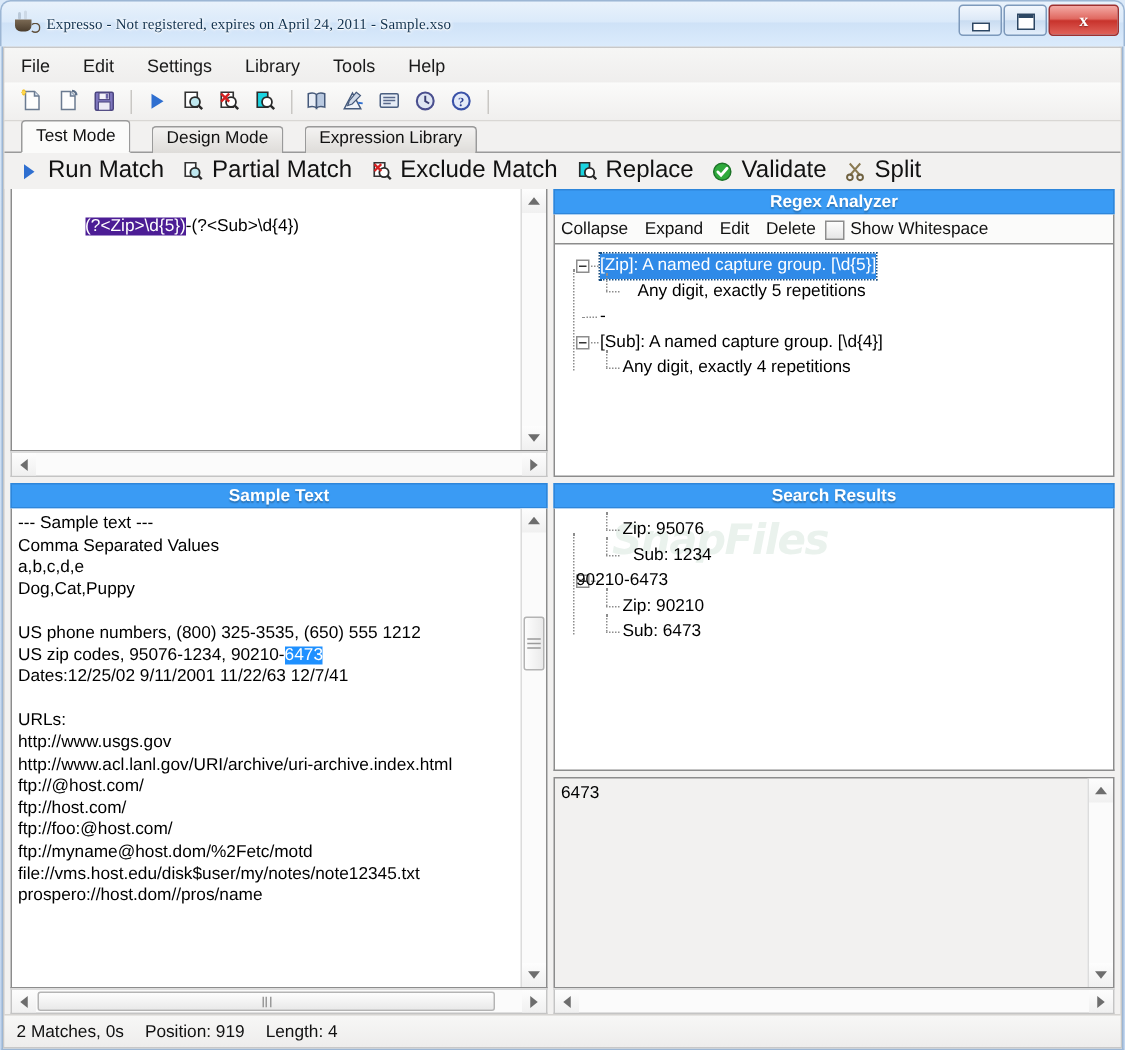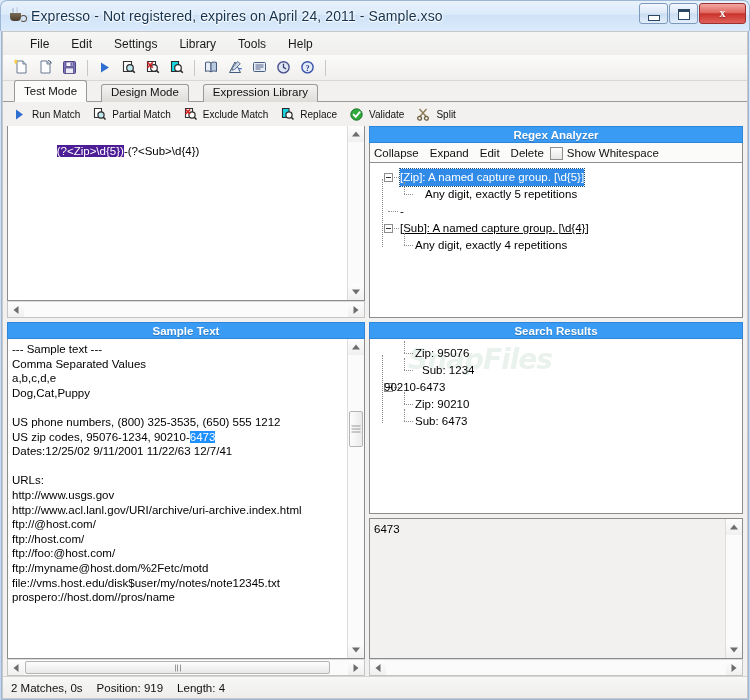--- a/index.html
+++ b/index.html
@@ -26,22 +26,23 @@
     position:absolute;left:12px;top:8px;width:5px;height:5px;border:1.5px solid #5e4d38;
     border-radius:50%;border-left-color:transparent;
   }
   .title-icon .steam{
     position:absolute;left:4px;top:1px;width:2px;height:5px;background:#b9c8d8;border-radius:1px;
   }
   .title-icon .steam2{
     position:absolute;left:8px;top:0px;width:2px;height:6px;background:#cdd9e6;border-radius:1px;
   }
   .title-text{
-    font-size:14px;color:#12324f;white-space:nowrap;letter-spacing:.1px;
+    font-size:10px;color:#12324f;white-space:nowrap;letter-spacing:.1px;
     text-shadow:0 0 3px #fff,0 0 3px #fff,0 1px 0 #fff;
+    font-family:Liberation Serif, serif;
   }
   .wincontrols{position:absolute;right:3px;top:2px;display:flex;gap:1px;}
   .wbtn{
     width:27px;height:19px;border:1px solid #7d99bb;border-radius:3px;
     background:linear-gradient(to bottom,#f2f7fd 0%,#dde9f7 48%,#c9dcf1 52%,#e3eefb 100%);
     position:relative;
   }
   .wbtn.close{
     width:45px;border-color:#9d3030;
     background:linear-gradient(to bottom,#f3a9a4 0%,#e06860 45%,#c8332c 52%,#e0625a 100%);
@@ -53,21 +54,21 @@
     position:absolute;left:0;right:0;top:2px;text-align:center;color:#fff;font-size:12px;
     font-weight:bold;font-family:"Liberation Serif",serif;text-shadow:0 1px 1px #8b2a25;
   }
   
   .client{
     margin:0 1px 0 1px;height:669px;border:1px solid #9cb6d4;border-top:none;
     background:#f0f0f0;box-sizing:border-box;display:flex;flex-direction:column;
   }
   .inner{background:#f2f1f0;flex:1;display:flex;flex-direction:column;border:1px solid #c8c8c8;margin:0;box-sizing:border-box;}
   
-  .menubar{height:23px;display:flex;align-items:center;padding-left:16px;gap:0;
+  .menubar{height:23px;display:flex;align-items:center;gap:0;
     background:linear-gradient(to bottom,#f6f6f5,#efeeed);}
   .menu-item{font-size:12px;color:#1a1a1a;padding:3px 11px;cursor:default;}
   
   .toolbar{
     height:25px;display:flex;align-items:center;padding-left:8px;gap:2px;
     background:linear-gradient(to bottom,#fbfbfa,#f0efee);
     border-bottom:1px solid #d9d7d4;
   }
   .tb{width:22px;height:21px;position:relative;display:inline-block;}
   .tb svg{position:absolute;left:2px;top:2px;}
@@ -79,21 +80,21 @@
     font-size:11.5px;color:#111;padding:0 9px 3px 9px;border:1px solid #9a9a9a;
     border-bottom:none;background:linear-gradient(to bottom,#f4f3f2,#dedcd9);
     border-radius:3px 3px 0 0;margin-right:14px;position:relative;top:1px;line-height:14px;
   }
   .tab.active{background:#fbfbfa;border-bottom:1px solid #fbfbfa;top:1px;padding-top:3px;z-index:2;}
   
   .actionbar{
     height:24px;display:flex;align-items:center;padding-left:9px;gap:0;
     background:#f2f1f0;
   }
-  .act{display:flex;align-items:center;font-size:10px;color:#111;margin-right:12px;cursor:default;}
+  .act{display:flex;align-items:center;font-size:16px;color:#111;margin-right:12px;cursor:default;}
   .act .ai{width:17px;height:15px;position:relative;margin-right:3px;}
   
   .main{flex:1;display:flex;padding:0 4px 0 4px;gap:4px;min-height:0;}
   .col{display:flex;flex-direction:column;min-width:0;gap:4px;}
   .col.left{width:358px;flex:0 0 358px;}
   .col.right{flex:1;}
   .pane{display:flex;flex-direction:column;min-height:0;}
   .pane-hdr{
     height:17px;line-height:17px;text-align:center;color:#fff;font-weight:bold;font-size:11.5px;
     background:#3a9bf4;border:1px solid #2e86da;box-sizing:border-box;
@@ -482,21 +483,21 @@
               </div>
 
               <div class="trow">
                 <span class="dots-h" style="left:12px;top:8px;width:10px;"></span>
                 <span class="tlabel" style="left:24px;">-</span>
               </div>
 
               <div class="trow">
                 <span class="tbox" style="left:8px;"></span>
                 <span class="dots-h" style="left:18px;top:8px;width:5px;"></span>
-                <span class="tlabel" style="left:24px;text-decoration:underline;">[Sub]: A named capture group. [\d{4}]</span>
+                <span class="tlabel" style="left:24px;">[Sub]: A named capture group. [\d{4}]</span>
               </div>
 
               <div class="trow">
                 <span class="dots-v" style="left:28px;top:-4px;height:12px;"></span>
                 <span class="dots-h" style="left:28px;top:8px;width:9px;"></span>
                 <span class="tlabel" style="left:39px;">Any digit, exactly 4 repetitions</span>
               </div>
             </div>
           </div>
         </div>

